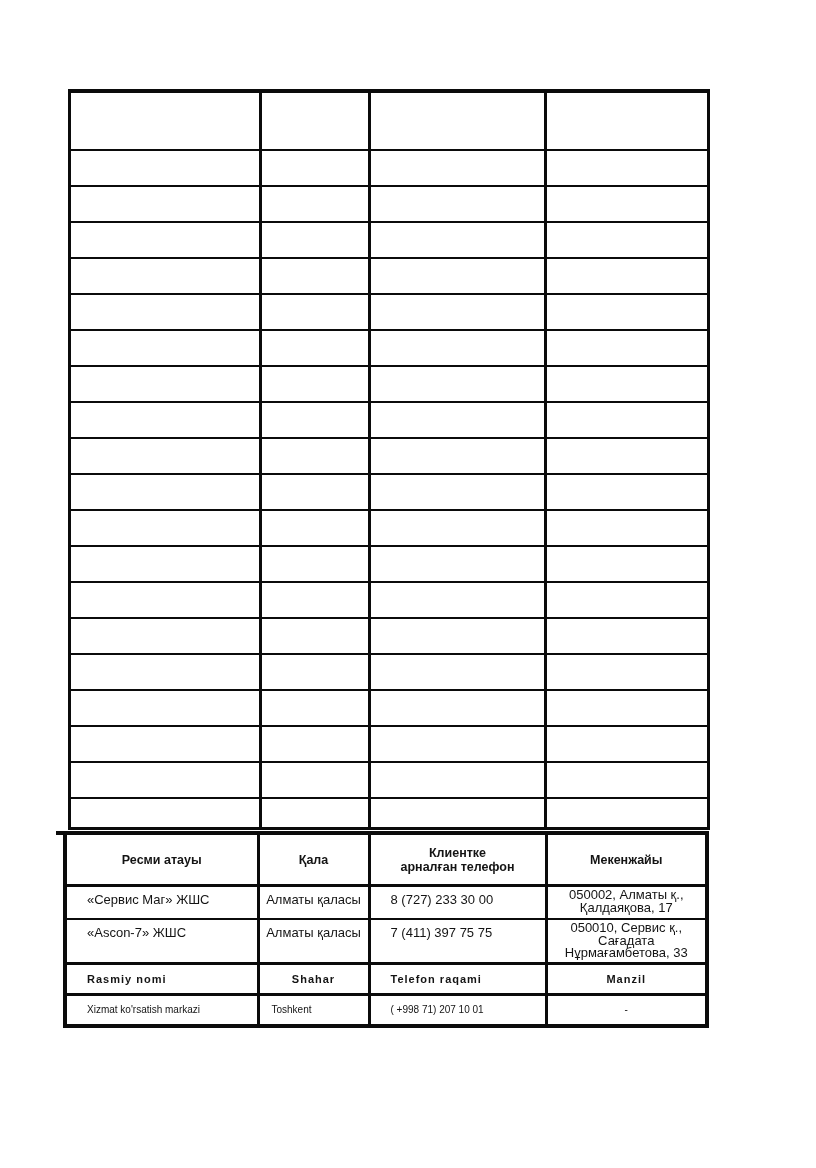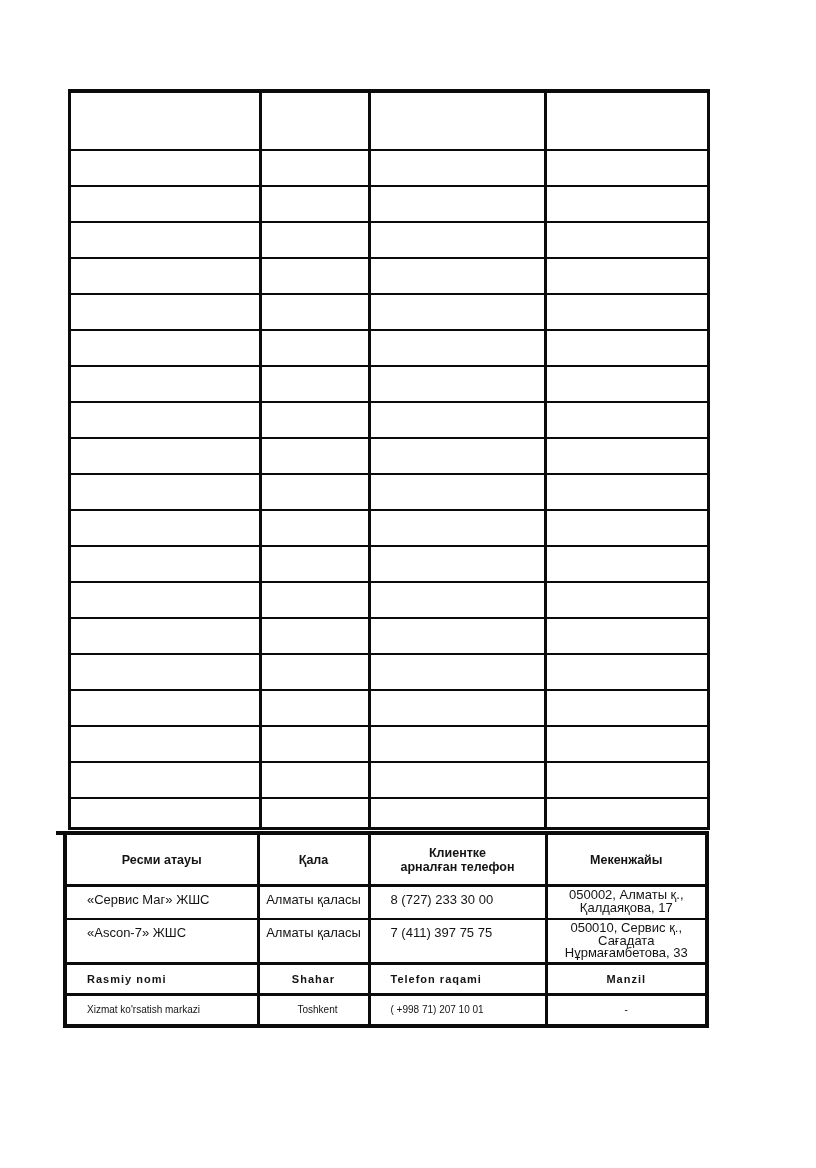--- a/index.html
+++ b/index.html
@@ -76,21 +76,21 @@
     vertical-align: middle;
     letter-spacing: 1px;
     border-bottom-width: 3px;
   }
   .contacts-table tr.row-uz td {
     height: 24px;
     font-size: 10px;
     vertical-align: middle;
   }
   .cell-left    { text-align: left; padding-left: 20px !important; }
-  .cell-left-sm { text-align: center; padding-left: 12px !important; }
+  .cell-left-sm { text-align: left; padding-left: 12px !important; }
   .cell-center  { text-align: center; margin-left: 20px; }
   .addr {
     font-size: 10.5px;
     line-height: 12.5px;
     text-align: center;
     padding-top: 2px !important;
   }
   .two-line span { display: block; }
 
   

